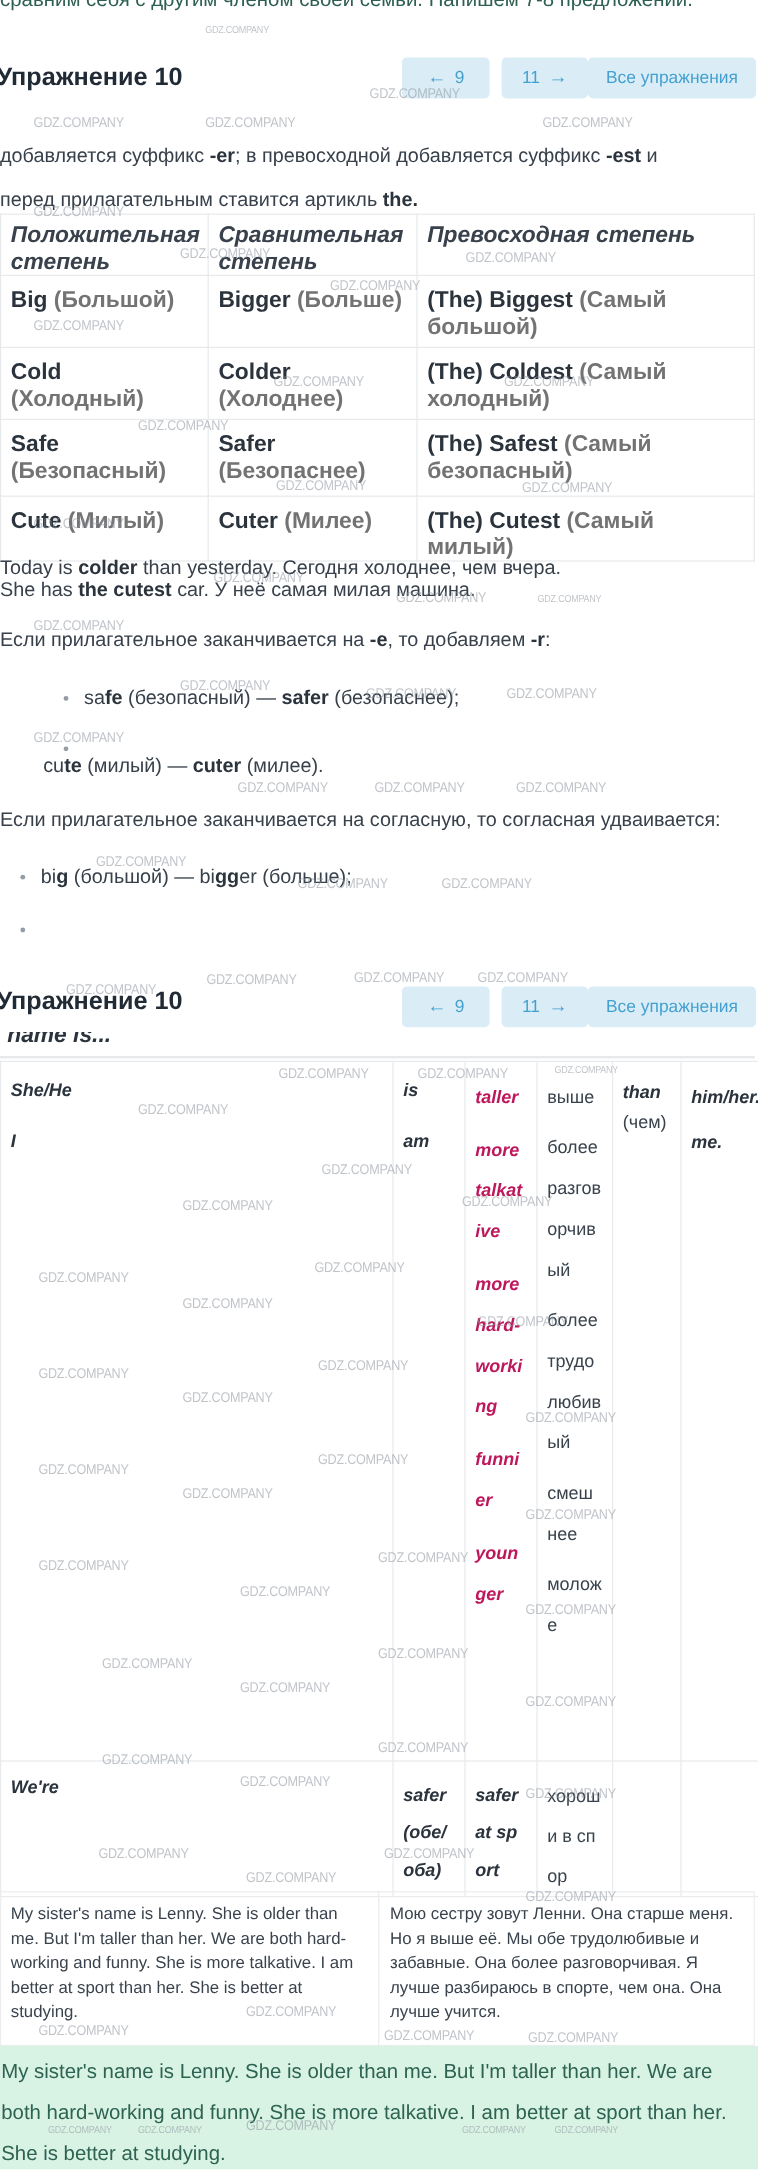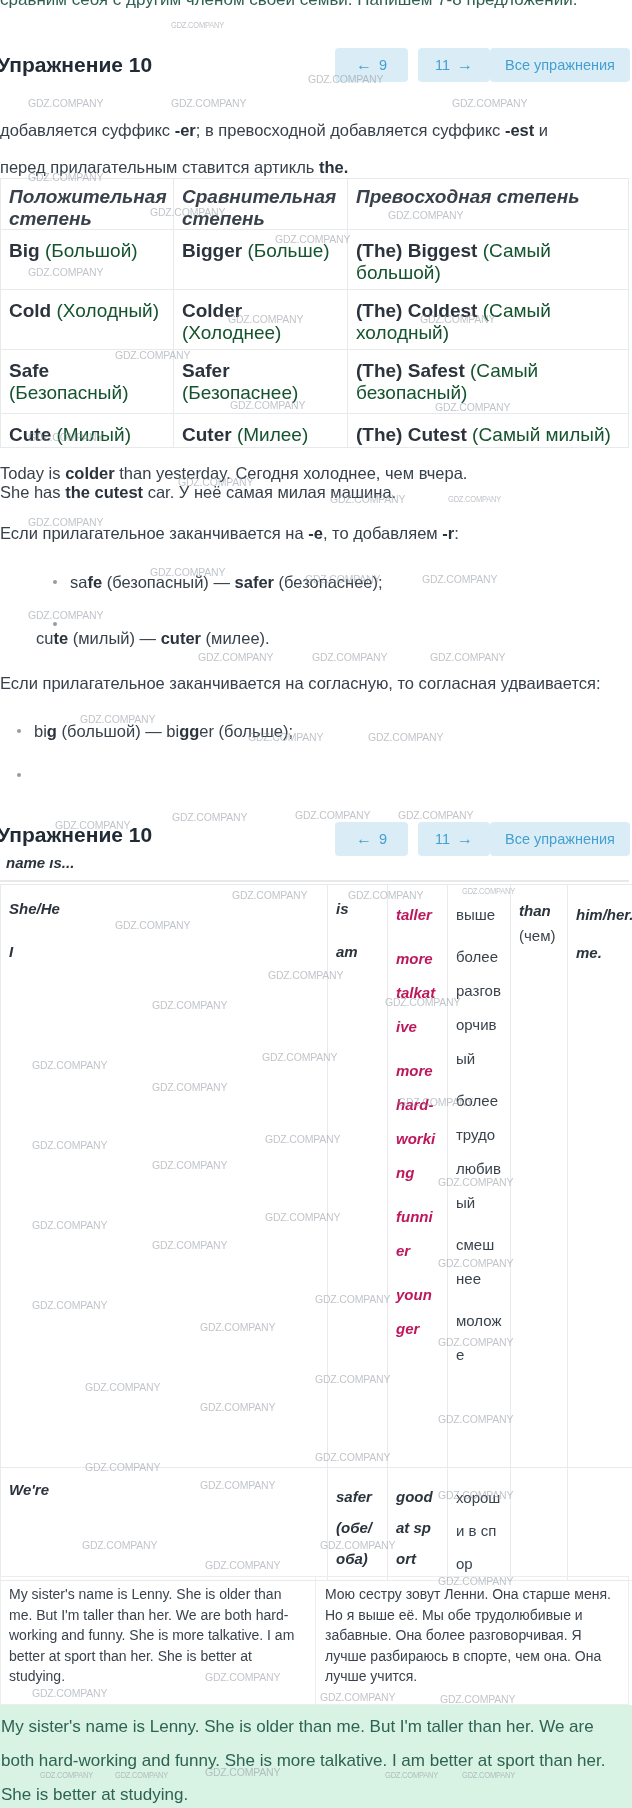--- a/index.html
+++ b/index.html
@@ -2,21 +2,21 @@
 <html><head>
 <meta charset="utf-8">
 <style>
   html,body{margin:0;padding:0;}
   body{
     width:632px;height:1808px;position:relative;overflow:hidden;background:#fff;
     font-family:"Liberation Sans",sans-serif;color:#3a434d;
   }
   .abs{position:absolute;}
   b{font-weight:bold;color:#2b333d;}
-  .m{color:#14532d;font-weight:normal;}
+  .m{color:#737373;font-weight:bold;}
 
   
   .wm{position:absolute;color:#8d949d;opacity:.55;font-size:10.5px;letter-spacing:-.2px;
       white-space:nowrap;z-index:6;transform:scaleY(1.12);transform-origin:left top;}
   .wm.s{font-size:7.5px;}
 
   
   #top-cut{left:0;top:-11px;font-size:17px;line-height:22px;font-weight:500;
            color:#2e5f53;white-space:nowrap;}
 
@@ -38,21 +38,21 @@
               padding:10px 8px 0 8px;line-height:21.5px;overflow:hidden;}
   #degrees tr.hd td{font-style:italic;font-weight:bold;color:#39424c;padding:7px 8px 0 8px;}
 
   
   .blist{left:0;}
   .bitem{display:flex;align-items:flex-start;font-size:16.5px;line-height:24px;color:#38414b;}
   .dot{width:4px;height:4px;border-radius:50%;background:#959ca4;margin:10px 13px 0 17px;flex:none;}
 
   
   #strip{left:0;top:860px;width:629px;height:22px;overflow:hidden;border-bottom:2px solid #e7e9eb;box-sizing:border-box;}
-  #strip span{display:block;margin-top:-7px;padding-left:6px;font-size:15px;font-weight:bold;
+  #strip span{display:block;margin-top:-7px;padding-left:6px;font-size:19px;font-weight:bold;
               font-style:italic;color:#2b333d;line-height:20px;}
   #cmp{left:0;top:884px;width:660px;border-collapse:collapse;table-layout:fixed;position:absolute;}
   #cmp td{border:1px solid #e8eaec;vertical-align:top;font-size:15px;padding:13px 8px 0 8px;overflow:hidden;}
   #cmp .bi{font-weight:bold;font-style:italic;color:#2b333d;}
   .c-subj div,.c-verb div{font-weight:bold;font-style:italic;color:#2b333d;line-height:22px;margin-bottom:21px;}
   .c-adj div{font-weight:bold;font-style:italic;color:#be185d;line-height:34px;margin-bottom:10px;word-break:break-all;}
   .c-tr div{line-height:34px;margin-bottom:8px;word-break:break-all;color:#3a434d;}
   .c-con div{line-height:25px;}
   .c-obj div{font-weight:bold;font-style:italic;color:#2b333d;line-height:33px;margin-bottom:5px;word-break:break-all;}
   .r2 td{padding-top:10px;}
@@ -211,21 +211,21 @@
         </td>
     </tr>
     <tr class="r2" style="height:109px;">
       <td>
         <div class="bi">We're</div>
       </td>
       <td class="c-verb2">
         <div>safer (обе/оба)</div>
       </td>
       <td class="c-adj2">
-        <div>good at sport</div>
+        <div>safer at sport</div>
       </td>
       <td class="c-tr2">
         <div>хороши в спор</div>
       </td>
       <td></td>
       <td></td>
     </tr>
   </tbody>
 </table>
 

